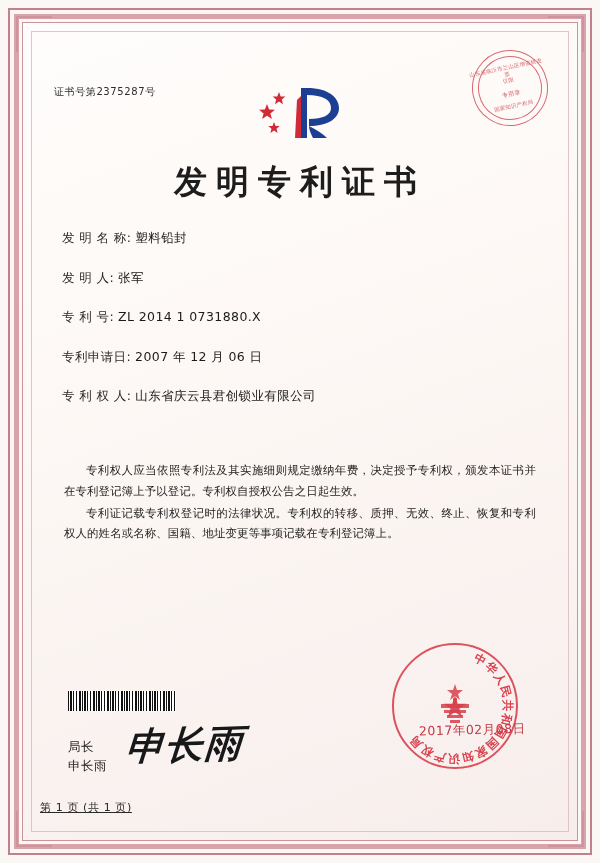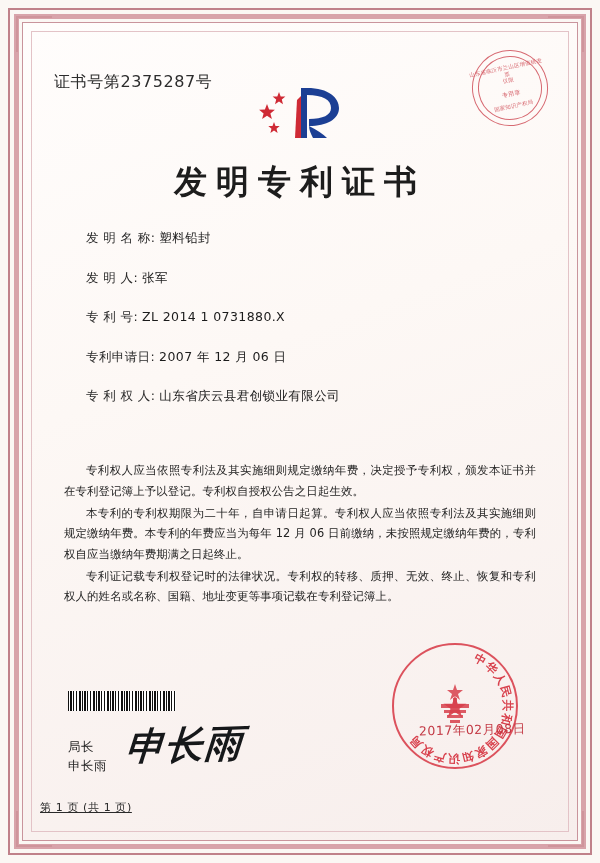--- a/index.html
+++ b/index.html
@@ -74,22 +74,22 @@
     left: 40px;
     top: 40px;
     right: 40px;
     bottom: 40px;
   }
 
   
   .cert-no {
     position: absolute;
     left: 14px;
-    top: 32px;
-    font-size: 16px;
+    top: 45px;
+    font-size: 10px;
     color: #2c2c2c;
     letter-spacing: 0.6px;
     font-family: "DejaVu Sans", sans-serif;
   }
 
   
   .top-seal {
     position: absolute;
     right: 12px;
     top: 10px;
@@ -144,21 +144,20 @@
     color: #1d1d1d;
     font-family: Liberation Serif, serif;
   }
 
   
   .fields {
     position: absolute;
     left: 22px;
     right: 22px;
     top: 190px;
-    margin-left: 24px;
   }
   .field-row {
     font-size: 12.5px;
     color: #262626;
     margin-bottom: 22.5px;
     white-space: nowrap;
     font-family: "DejaVu Sans", sans-serif;
   }
   .field-label {
     display: inline-block;
@@ -352,21 +351,20 @@
         <span class="field-value">2007 年 12 月 06 日</span>
       </div>
       <div class="field-row">
         <span class="field-label">专 利 权 人:</span>
         <span class="field-value">山东省庆云县君创锁业有限公司</span>
       </div>
     </div>
 
     <div class="body-text">
       <p>专利权人应当依照专利法及其实施细则规定缴纳年费，决定授予专利权，颁发本证书并在专利登记簿上予以登记。专利权自授权公告之日起生效。</p>
-      <p>本专利的专利权期限为二十年，自申请日起算。专利权人应当依照专利法及其实施细则规定缴纳年费。本专利的年费应当为每年 12 月 06 日前缴纳，未按照规定缴纳年费的，专利权自应当缴纳年费期满之日起终止。</p>
       <p>专利证记载专利权登记时的法律状况。专利权的转移、质押、无效、终止、恢复和专利权人的姓名或名称、国籍、地址变更等事项记载在专利登记簿上。</p>
     </div>
 
     <div class="barcode"></div>
 
     <div class="sig-block">
       <div class="sig-label">局长</div>
       <div class="sig-label">申长雨</div>
     </div>
     <div class="sig-handwriting">申长雨</div>

